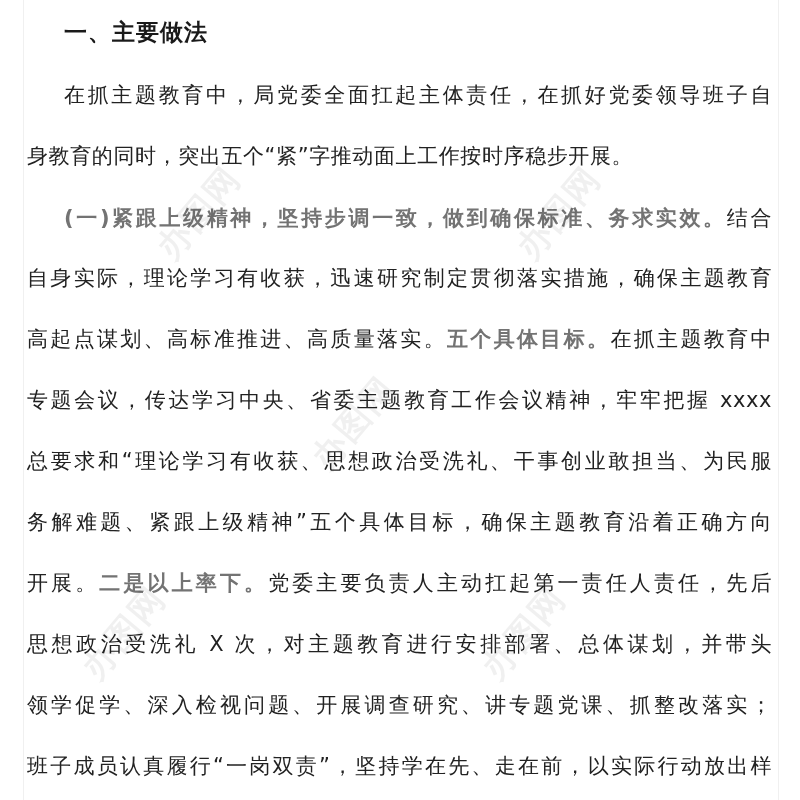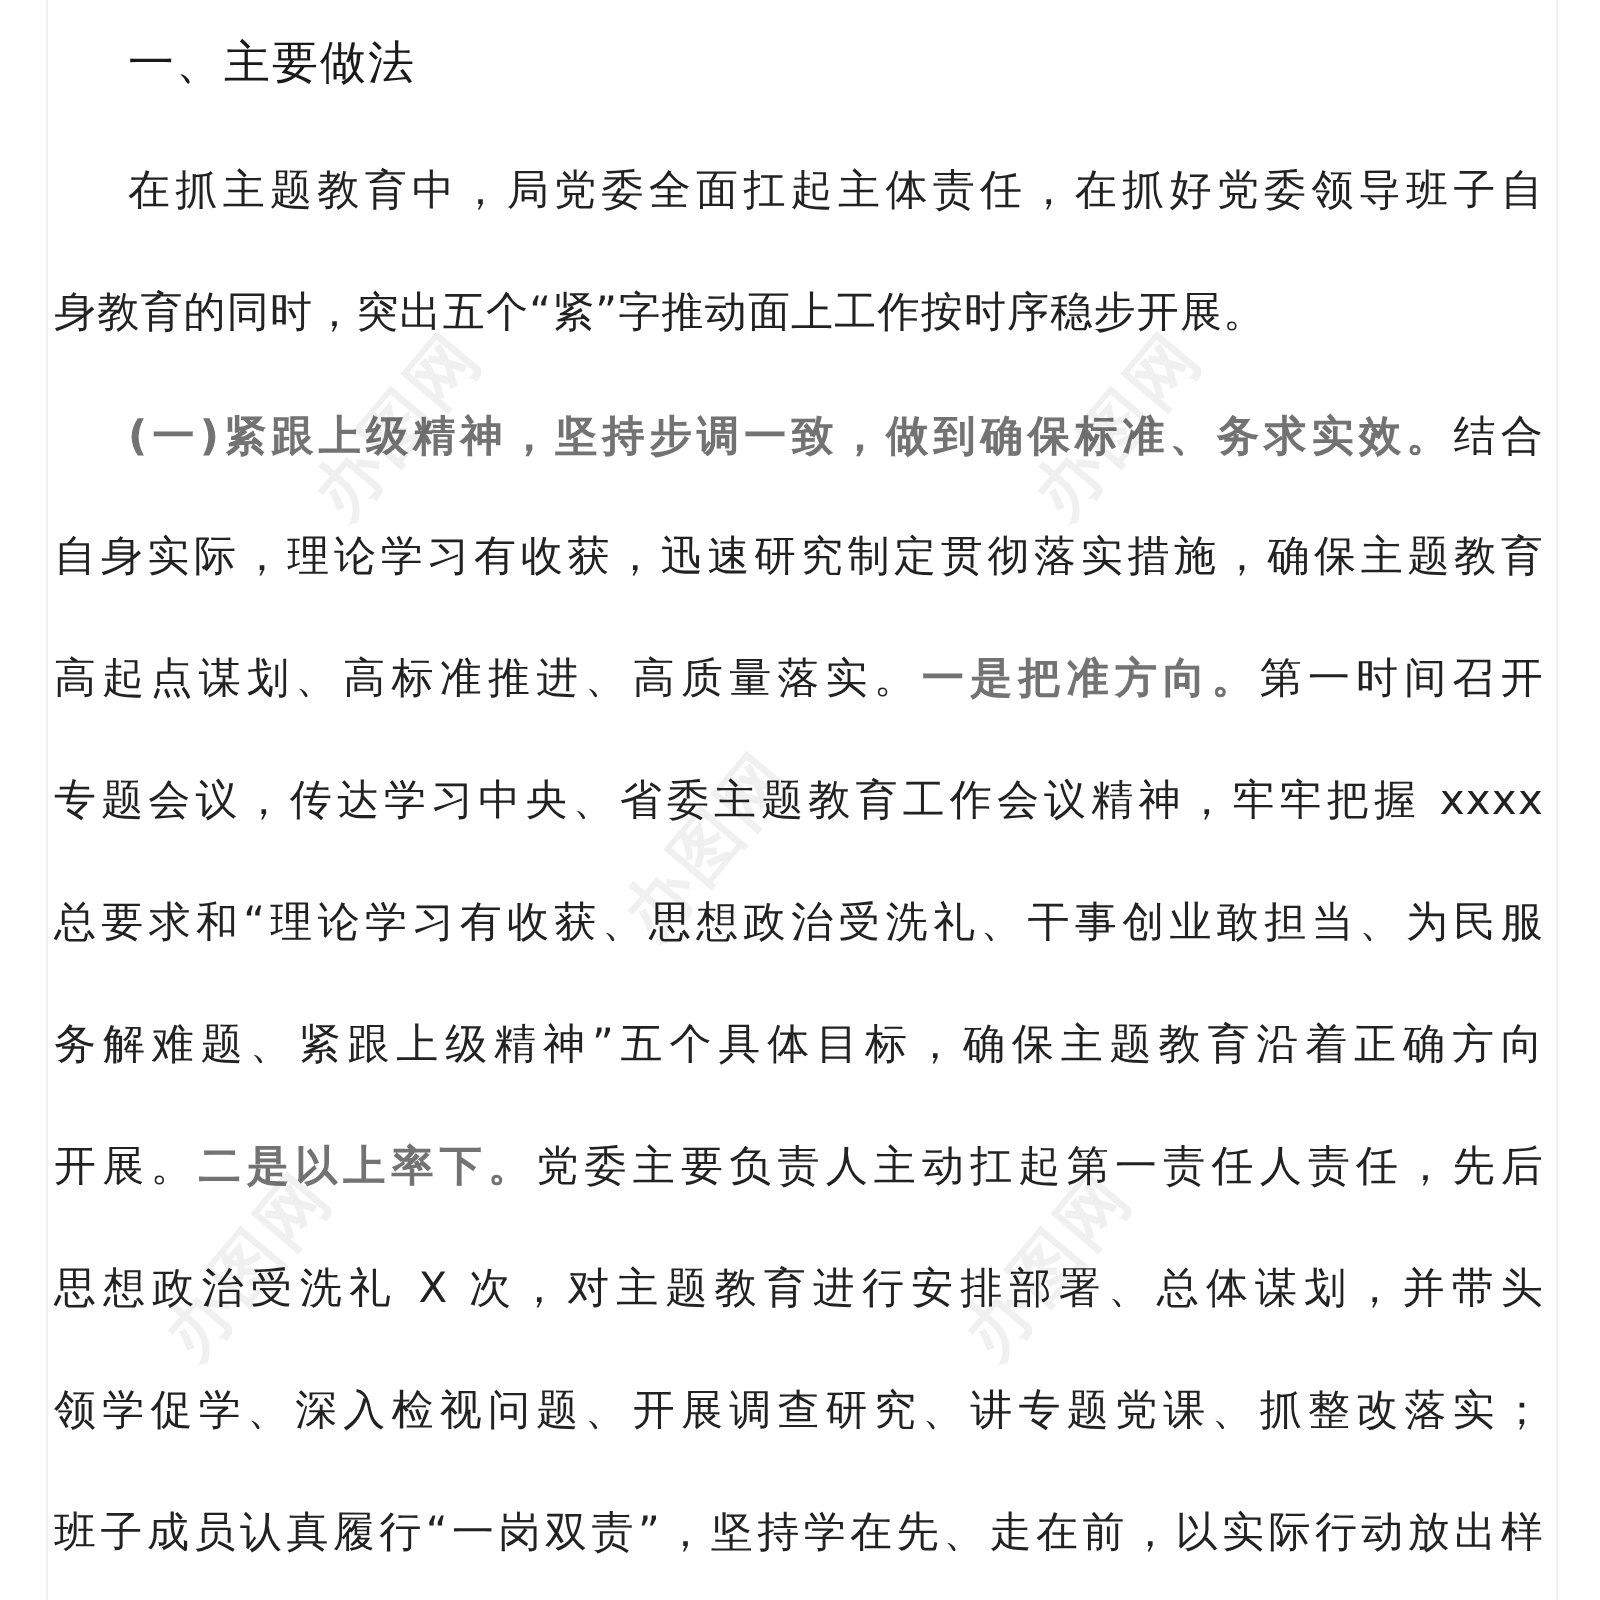--- a/index.html
+++ b/index.html
@@ -6,39 +6,39 @@
   body { width:800px; height:800px; overflow:hidden; position:relative;
          font-family:"DejaVu Sans","Liberation Sans",sans-serif; color:#222; }
   .page { position:absolute; left:23px; top:0; width:754px; height:800px;
           border-left:1px solid #f0f0f0; border-right:1px solid #f0f0f0; }
   .line { position:absolute; left:27px; width:745px; font-size:21px;
           line-height:30px; white-space:nowrap; letter-spacing:0.6px;
           text-align:justify; text-align-last:justify; }
   .line.indent { left:64px; width:708px; }
   .line.last { text-align-last:left; }
   .title { position:absolute; left:64px; font-size:23px; line-height:30px;
-           font-weight:normal; letter-spacing:1px; color:#1a1a1a; }
+           font-weight:bold; letter-spacing:1px; color:#1a1a1a; }
   b { font-weight:bold; color:#737373; }
   .wm { position:absolute; font-size:34px; color:rgba(0,0,0,0.06);
         transform:rotate(-50deg); white-space:nowrap; font-weight:bold;
         letter-spacing:2px; pointer-events:none; }
 </style>
 </head>
 <body>
 
 <div class="page"></div>
 
 <div class="title" style="top:17px">一、主要做法</div>
 
 <div class="line indent" style="top:80px">在抓主题教育中，局党委全面扛起主体责任，在抓好党委领导班子自</div>
 <div class="line last" style="top:141px">身教育的同时，突出五个“紧”字推动面上工作按时序稳步开展。</div>
 
 <div class="line indent" style="top:203px"><b>(一)紧跟上级精神，坚持步调一致，做到确保标准、务求实效。</b><span>结合</span></div>
 <div class="line" style="top:263px">自身实际，理论学习有收获，迅速研究制定贯彻落实措施，确保主题教育</div>
-<div class="line" style="top:324px"><span>高起点谋划、高标准推进、高质量落实。</span><b>一是把准方向。</b><span>第一时间召开</span></div>
+<div class="line" style="top:324px"><span>高起点谋划、高标准推进、高质量落实。</span><b>五个具体目标。</b><span>在抓主题教育中</span></div>
 <div class="line" style="top:385px">专题会议，传达学习中央、省委主题教育工作会议精神，牢牢把握 xxxx</div>
 <div class="line" style="top:446px">总要求和“理论学习有收获、思想政治受洗礼、干事创业敢担当、为民服</div>
 <div class="line" style="top:507px">务解难题、紧跟上级精神”五个具体目标，确保主题教育沿着正确方向</div>
 <div class="line" style="top:568px"><span>开展。</span><b>二是以上率下。</b><span>党委主要负责人主动扛起第一责任人责任，先后</span></div>
 <div class="line" style="top:629px">思想政治受洗礼 X 次，对主题教育进行安排部署、总体谋划，并带头</div>
 <div class="line" style="top:690px">领学促学、深入检视问题、开展调查研究、讲专题党课、抓整改落实；</div>
 <div class="line" style="top:751px">班子成员认真履行“一岗双责”，坚持学在先、走在前，以实际行动放出样</div>
 
 <div class="wm" style="left:145px;top:190px">办图网</div>
 <div class="wm" style="left:505px;top:190px">办图网</div>

